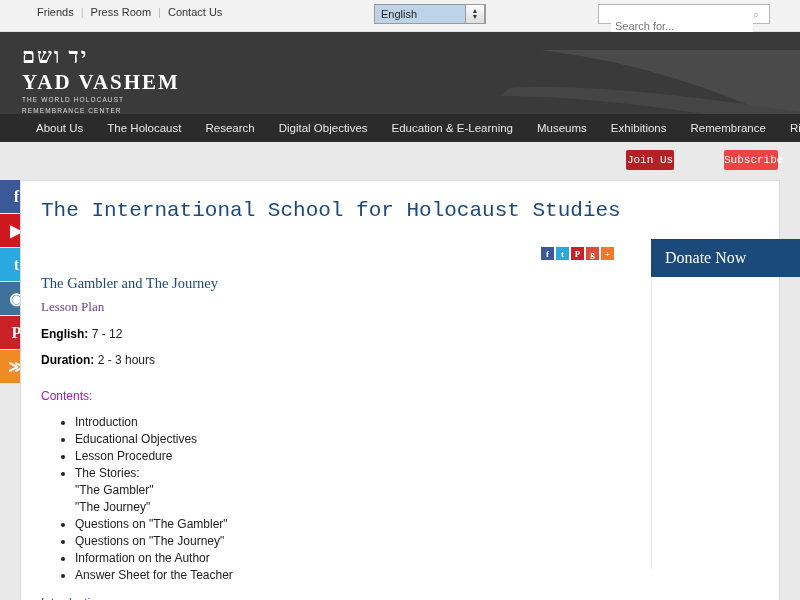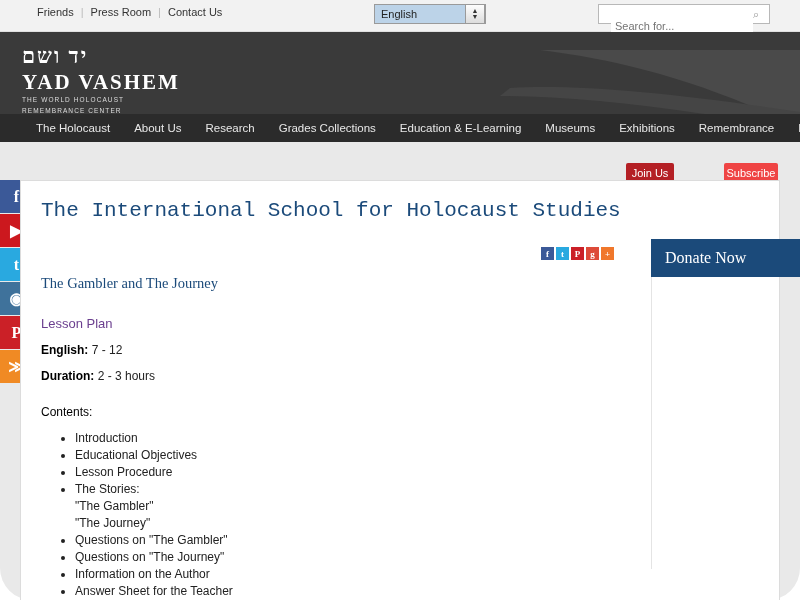--- a/index.html
+++ b/index.html
@@ -7,21 +7,20 @@
     margin: 0; padding: 0;
     width: 800px; height: 600px;
     overflow: hidden;
     background: #ffffff;
     font-family: "Liberation Sans", sans-serif;
   }
   #page {
     position: relative;
     width: 800px; height: 600px;
     background: #e9e9e9;
-    border-radius: 32px;
   }
 
   
   .topbar {
     position: relative;
     height: 32px;
     background: #f2f2f2;
     border-bottom: 1px solid #e0e0e0;
   }
   .toplinks {
@@ -145,27 +144,28 @@
   }
 
   
   .actionstrip {
     position: relative;
     height: 31px;
     background: #e9e9e9;
   }
   .btn {
     position: absolute;
-    top: 21px;
+    top: 8px;
     height: 20px;
     font-size: 11px;
     color: #fff;
     text-align: center;
     line-height: 20px;
     border-radius: 2px;
+    font-family: Liberation Mono, monospace;
   }
   .btn-join  { right: 126px; width: 48px; background: #b42025; }
   .btn-shop  { right: 79px;  width: 42px; background: #0c4a6e; margin-top: 36px; }
   .btn-subs  { right: 22px;  width: 54px; background: #ef4444; }
 
   
   .social {
     position: absolute;
     left: 0; top: 180px;
     width: 33px;
@@ -214,34 +214,34 @@
   .art-title a {
     font-family: "Liberation Serif", serif;
     font-size: 14.5px;
     color: #1b4a7a;
     text-decoration: none;
     line-height: 17px;
     display: block;
     margin-top: 34px;
   }
   .art-sub {
-    font-family: Liberation Sans, sans-serif;
+    font-family: Liberation Serif, serif;
     font-size: 13px;
     color: #6b3f8f;
-    margin-top: 24px;
+    margin-top: 7px;
   }
   .meta {
     font-size: 12px;
     color: #222;
     margin-top: 12px;
   }
   .meta b { color: #000; }
   .contents-label {
     font-size: 12px;
-    color: #000000;
+    color: #a21caf;
     margin-top: 22px;
   }
   ul.toc {
     margin: 12px 0 0 0;
     padding-left: 34px;
     font-size: 12px;
     color: #222;
   }
   ul.toc li { margin-bottom: 3px; }
   ul.toc li.plain { list-style: none; margin-left: 0; }
@@ -326,24 +326,24 @@
       <div class="sub">THE WORLD HOLOCAUST</div>
       <div class="sub">REMEMBRANCE CENTER</div>
     </div>
     <svg class="swoosh" viewBox="0 0 300 80">
       <path d="M40,0 C120,10 200,30 300,78 L300,0 Z" fill="#4a4a4a"></path>
       <path d="M0,46 C80,46 180,58 300,80 L300,62 C180,44 80,34 10,38 Z" fill="#454545"></path>
     </svg>
   </div>
 
   <div class="nav">
+    <a href="#">About Us</a>
     <a href="#">The Holocaust</a>
-    <a href="#">About Us</a>
     <a href="#">Research</a>
-    <a href="#">Grades Collections</a>
+    <a href="#">Digital Objectives</a>
     <a href="#">Education &amp; E-Learning</a>
     <a href="#">Museums</a>
     <a href="#">Exhibitions</a>
     <a href="#">Remembrance</a>
     <a href="#">Righteous</a>
 
   </div>
 
   <div class="actionstrip">
     <div class="btn btn-join">Join Us</div>

